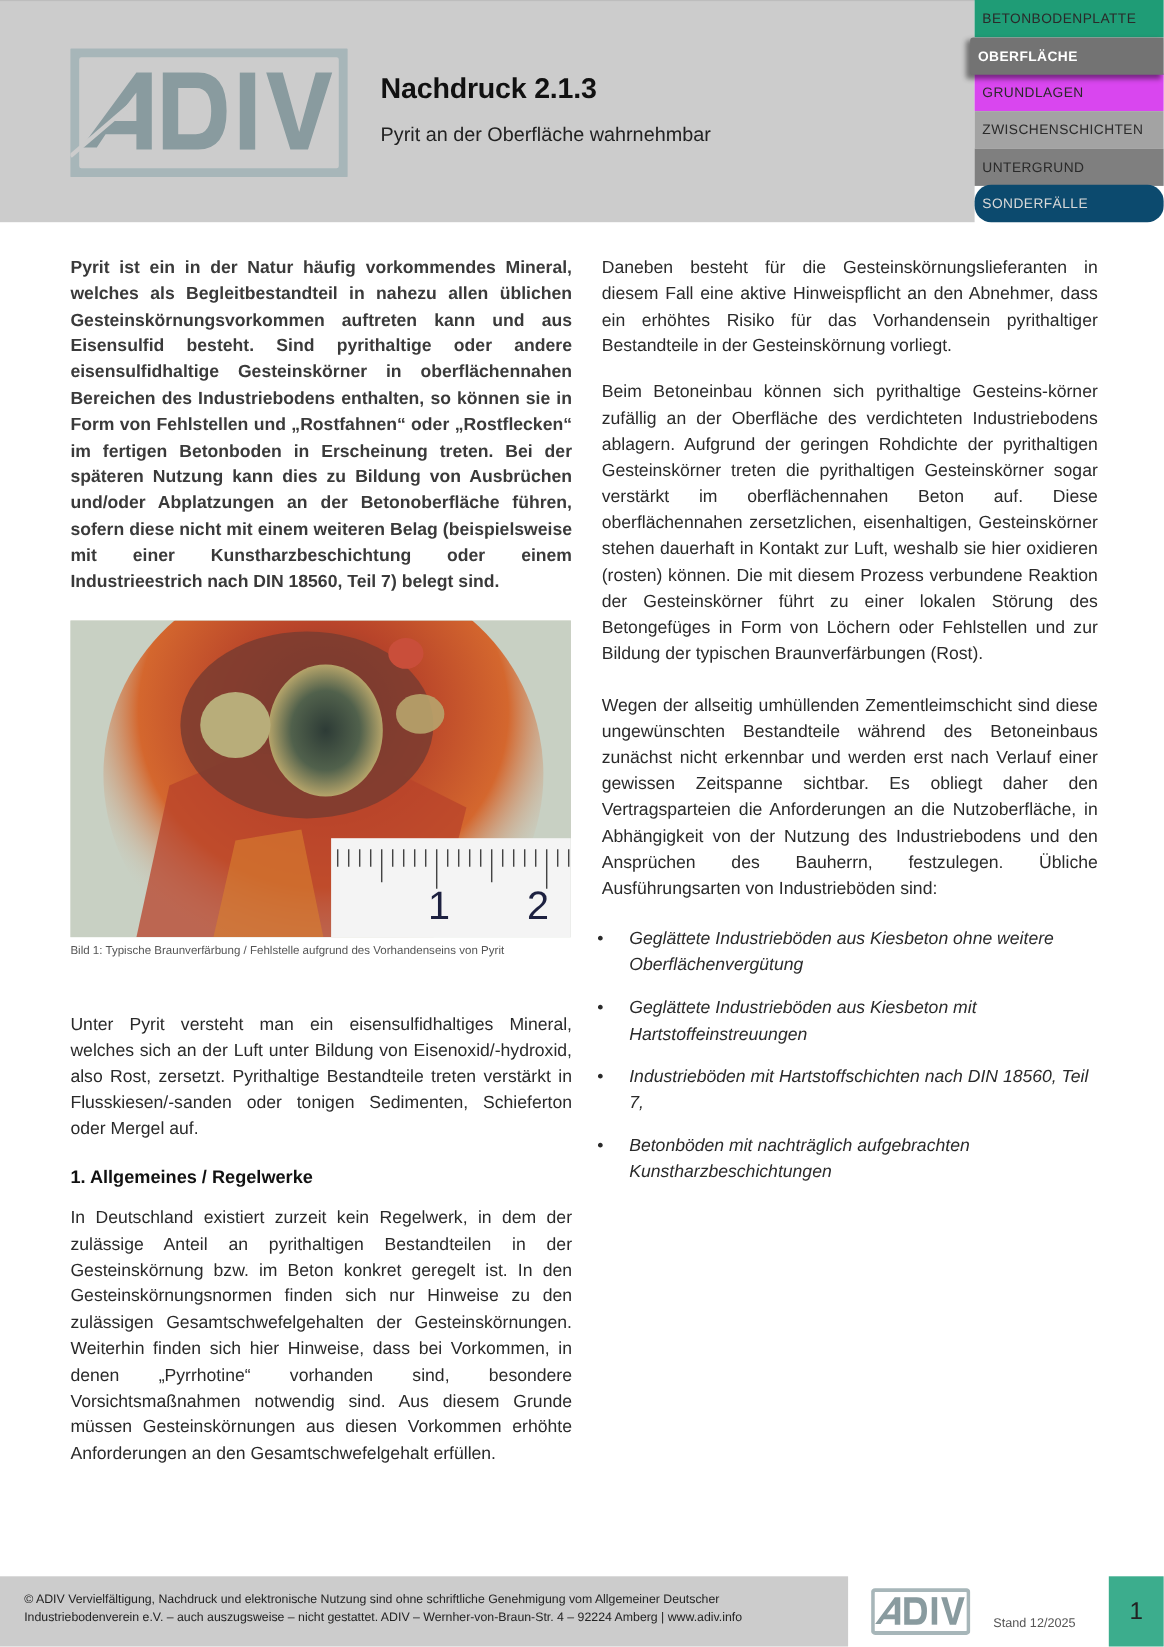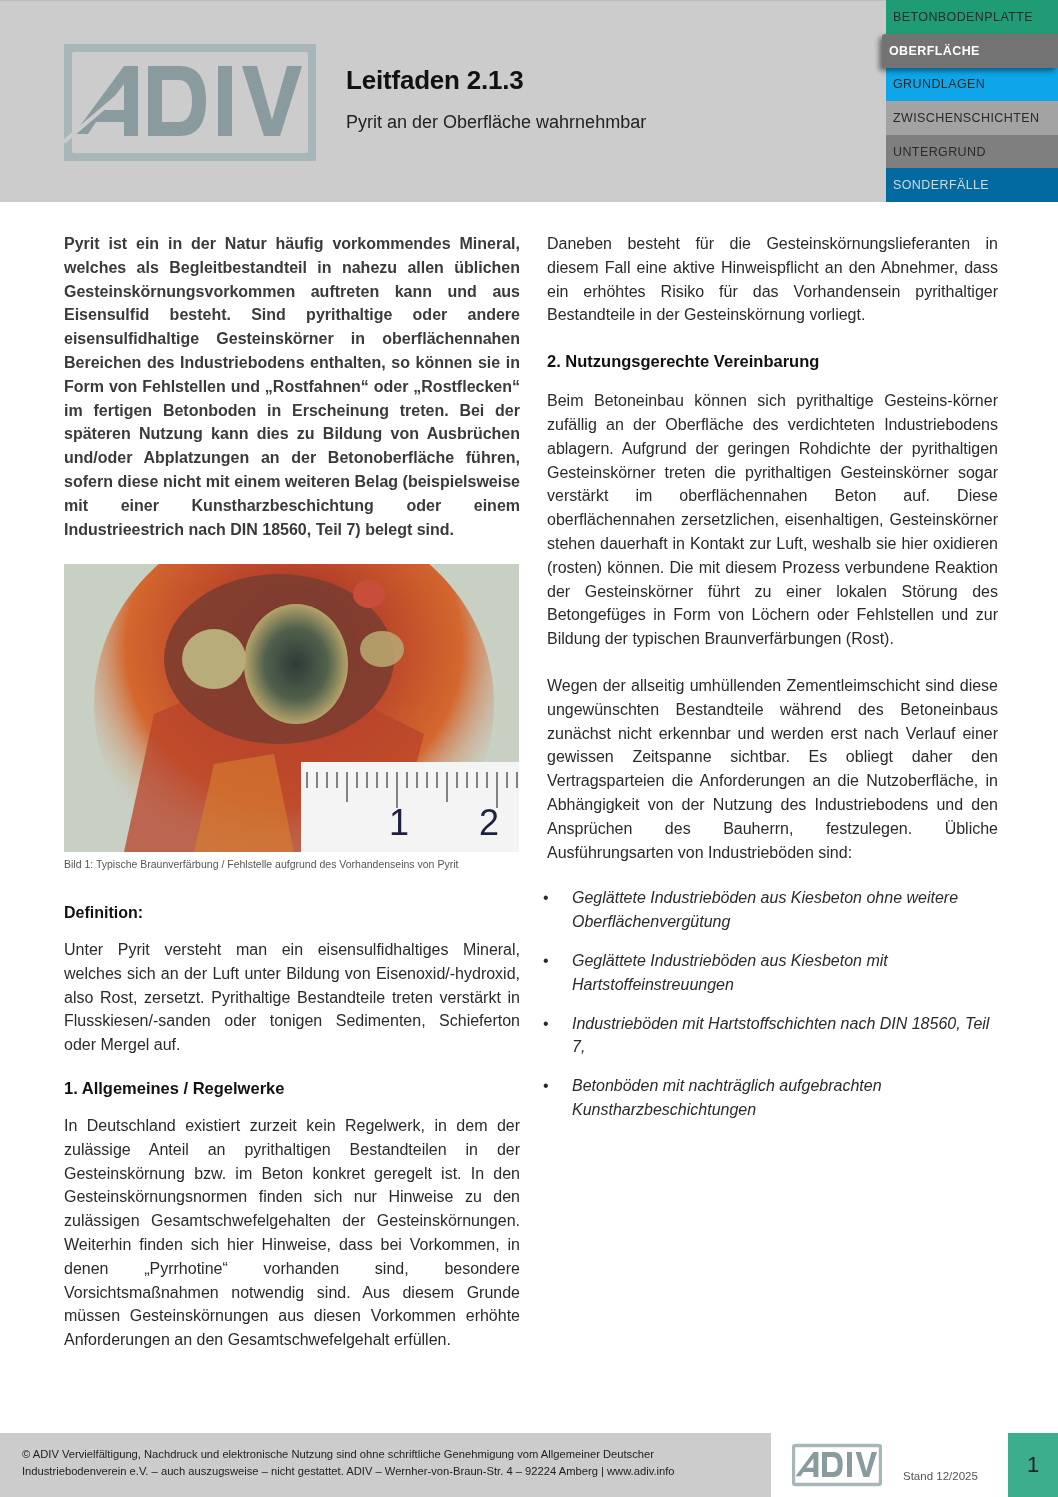--- a/index.html
+++ b/index.html
@@ -56,32 +56,32 @@
     <polygon points="40,66 60,66 60,40" fill="#cccccc"></polygon>
 
     <path d="M84,22 L116,22 Q142,22 142,57 Q142,92 116,92 L84,92 Z M98,36 L98,78 L114,78 Q128,78 128,57 Q128,36 114,36 Z" fill="#899b9f" fill-rule="evenodd"></path>
 
     <rect x="154" y="22" width="14" height="70" fill="#899b9f"></rect>
 
     <polygon points="178,22 193,22 208,76 223,22 238,22 216,92 200,92" fill="#899b9f"></polygon>
     <line x1="0" y1="98" x2="56" y2="50" stroke="#cccccc" stroke-width="4"></line>
   </svg>
   <div class="title-block">
-    <div class="title">Leitfaden 2.1.3</div>
+    <div class="title">Nachdruck 2.1.3</div>
     <div class="subtitle">Pyrit an der Oberfläche wahrnehmbar</div>
   </div>
 </div>
 
 <div class="nav">
   <div class="nav-item" style="top:0;background:#1f9c76;">BETONBODENPLATTE</div>
   <div class="nav-item active" style="top:34px;background:#737373;">OBERFLÄCHE</div>
-  <div class="nav-item" style="top:67px;background:#0ea5e9;">GRUNDLAGEN</div>
+  <div class="nav-item" style="top:67px;background:#d946ef;">GRUNDLAGEN</div>
   <div class="nav-item" style="top:101px;background:#a3a3a3;">ZWISCHENSCHICHTEN</div>
   <div class="nav-item" style="top:135px;background:#7f7f7f;">UNTERGRUND</div>
-  <div class="nav-item dark" style="top:168px;height:34px;background:#0369a1;">SONDERFÄLLE</div>
+  <div class="nav-item dark" style="top:168px;height:34px;background:#0c4a6e;border-radius:15px;">SONDERFÄLLE</div>
 </div>
 
 <div class="col-left">
   <p class="intro">Pyrit ist ein in der Natur häufig vorkommendes Mineral, welches als Begleitbestandteil in nahezu allen üblichen Gesteinskörnungsvorkommen auftreten kann und aus Eisensulfid besteht. Sind pyrithaltige oder andere eisensulfidhaltige Gesteinskörner in oberflächennahen Bereichen des Industriebodens enthalten, so können sie in Form von Fehlstellen und „Rostfahnen“ oder „Rostflecken“ im fertigen Betonboden in Erscheinung treten. Bei der späteren Nutzung kann dies zu Bildung von Ausbrüchen und/oder Abplatzungen an der Betonoberfläche führen, sofern diese nicht mit einem weiteren Belag (beispielsweise mit einer Kunstharzbeschichtung oder einem Industrieestrich nach DIN 18560, Teil 7) belegt sind.</p>
 </div>
 
 <div class="photo">
   <svg width="455" height="288" viewBox="0 0 455 288">
     <defs>
       <radialGradient id="rust" cx="0.5" cy="0.35" r="0.6">
@@ -133,29 +133,27 @@
           <line x1="216" y1="10" x2="216" y2="26"></line>
       </g>
     </svg>
     <span class="ruler-num" style="left:88px;">1</span>
     <span class="ruler-num" style="left:178px;">2</span>
   </div>
 </div>
 <div class="caption">Bild 1: Typische Braunverfärbung / Fehlstelle aufgrund des Vorhandenseins von Pyrit</div>
 
 <div style="position:absolute;left:64px;top:904px;width:456px;">
-  <div class="heading" style="font-size:16px;">Definition:</div>
   <p class="para" style="margin-top:16px;">Unter Pyrit versteht man ein eisensulfidhaltiges Mineral, welches sich an der Luft unter Bildung von Eisenoxid/-hydroxid, also Rost, zersetzt. Pyrithaltige Bestandteile treten verstärkt in Flusskiesen/-sanden oder tonigen Sedimenten, Schieferton oder Mergel auf.</p>
   <div class="heading" style="margin-top:22px;">1. Allgemeines / Regelwerke</div>
   <p class="para" style="margin-top:16px;">In Deutschland existiert zurzeit kein Regelwerk, in dem der zulässige Anteil an pyrithaltigen Bestandteilen in der Gesteinskörnung bzw. im Beton konkret geregelt ist. In den Gesteinskörnungsnormen finden sich nur Hinweise zu den zulässigen Gesamtschwefelgehalten der Gesteinskörnungen. Weiterhin finden sich hier Hinweise, dass bei Vorkommen, in denen „Pyrrhotine“ vorhanden sind, besondere Vorsichtsmaßnahmen notwendig sind. Aus diesem Grunde müssen Gesteinskörnungen aus diesen Vorkommen erhöhte Anforderungen an den Gesamtschwefelgehalt erfüllen.</p>
 </div>
 
 <div class="col-right">
   <p class="para">Daneben besteht für die Gesteinskörnungslieferanten in diesem Fall eine aktive Hinweispflicht an den Abnehmer, dass ein erhöhtes Risiko für das Vorhandensein pyrithaltiger Bestandteile in der Gesteinskörnung vorliegt.</p>
-  <div class="heading" style="margin-top:25px;">2. Nutzungsgerechte Vereinbarung</div>
   <p class="para" style="margin-top:18px;">Beim Betoneinbau können sich pyrithaltige Gesteins-körner zufällig an der Oberfläche des verdichteten Industriebodens ablagern. Aufgrund der geringen Rohdichte der pyrithaltigen Gesteinskörner treten die pyrithaltigen Gesteinskörner sogar verstärkt im oberflächennahen Beton auf. Diese oberflächennahen zersetzlichen, eisenhaltigen, Gesteinskörner stehen dauerhaft in Kontakt zur Luft, weshalb sie hier oxidieren (rosten) können. Die mit diesem Prozess verbundene Reaktion der Gesteinskörner führt zu einer lokalen Störung des Betongefüges in Form von Löchern oder Fehlstellen und zur Bildung der typischen Braunverfärbungen (Rost).</p>
   <p class="para" style="margin-top:23px;">Wegen der allseitig umhüllenden Zementleimschicht sind diese ungewünschten Bestandteile während des Betoneinbaus zunächst nicht erkennbar und werden erst nach Verlauf einer gewissen Zeitspanne sichtbar. Es obliegt daher den Vertragsparteien die Anforderungen an die Nutzoberfläche, in Abhängigkeit von der Nutzung des Industriebodens und den Ansprüchen des Bauherrn, festzulegen. Übliche Ausführungsarten von Industrieböden sind:</p>
   <ul class="bullets" style="margin-top:22px;">
     <li><span class="bullet-dot">•</span><span>Geglättete Industrieböden aus Kiesbeton ohne weitere Oberflächenvergütung</span></li>
     <li><span class="bullet-dot">•</span><span>Geglättete Industrieböden aus Kiesbeton mit Hartstoffeinstreuungen</span></li>
     <li><span class="bullet-dot">•</span><span>Industrieböden mit Hartstoffschichten nach DIN 18560, Teil 7,</span></li>
     <li><span class="bullet-dot">•</span><span>Betonböden mit nachträglich aufgebrachten Kunstharzbeschichtungen</span></li>
   </ul>
 </div>
 

